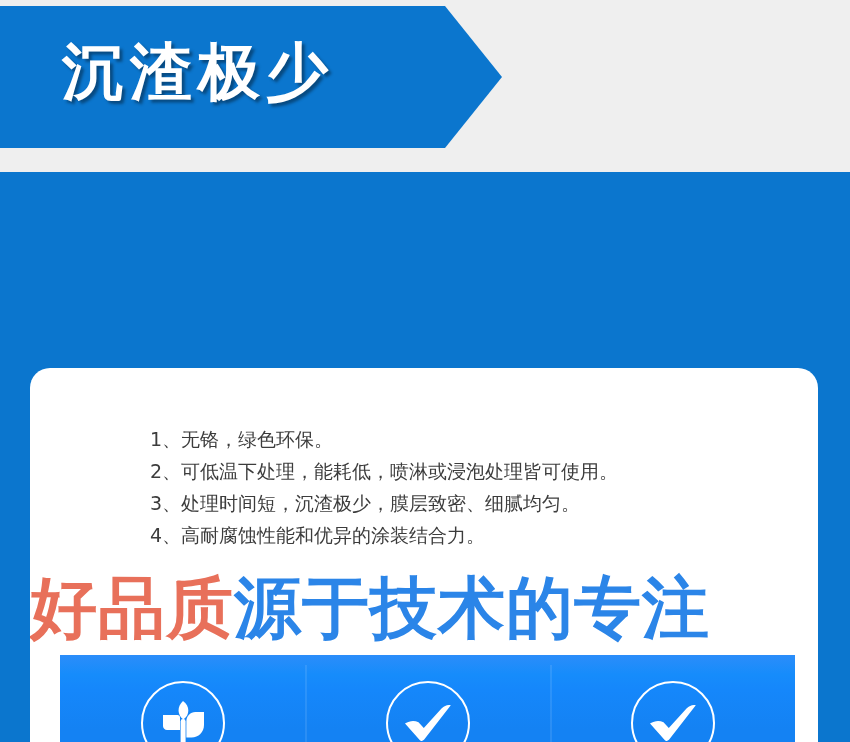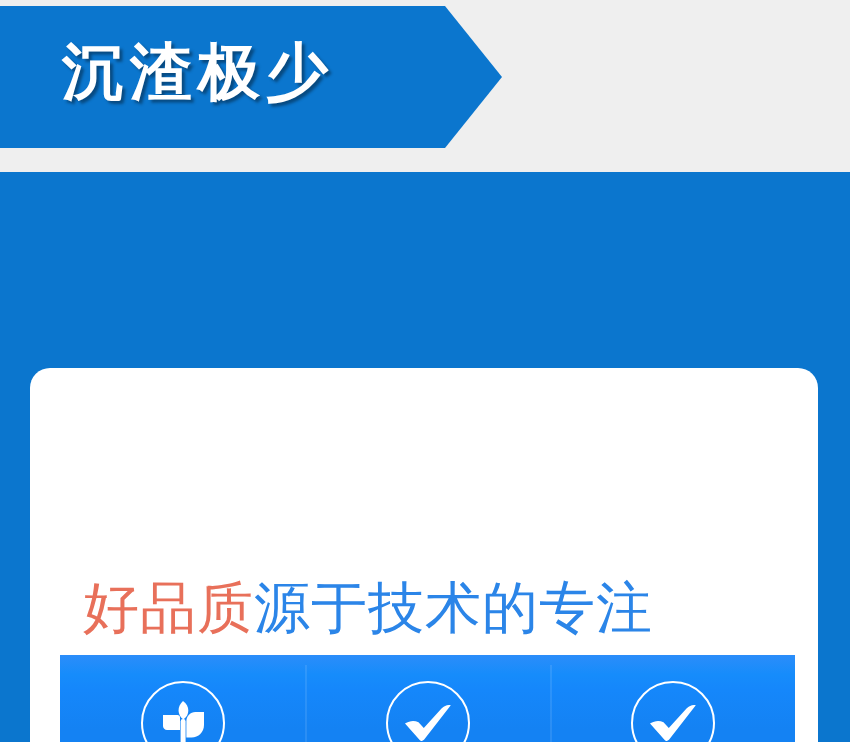--- a/index.html
+++ b/index.html
@@ -76,22 +76,22 @@
     font-family: "DejaVu Sans", "Liberation Sans", sans-serif;
   }
 
   
   #slogan {
     position: absolute;
     left: 0;
     top: 205px;
     width: 676px;
     text-align: center;
-    font-size: 56px;
-    font-weight: normal;
+    font-size: 67px;
+    font-weight: bold;
     line-height: 70px;
     letter-spacing: 1px;
     white-space: nowrap;
   }
   #slogan-red  { color: #e8705a; }
   #slogan-blue { color: #2b85e8; }
 
   
   #feature-band {
     position: absolute;
@@ -137,20 +137,26 @@
 </head>
 <body>
 
 <div id="header-banner"></div>
 <div id="header-title">沉渣极少</div>
 
 <div id="blue-frame">
 
   <div id="white-card">
 
+    <div id="feature-list">
+      <div class="feature-line">1、无铬，绿色环保。</div>
+      <div class="feature-line">2、可低温下处理，能耗低，喷淋或浸泡处理皆可使用。</div>
+      <div class="feature-line">3、处理时间短，沉渣极少，膜层致密、细腻均匀。</div>
+      <div class="feature-line">4、高耐腐蚀性能和优异的涂装结合力。</div>
+    </div>
 
     <div id="slogan"><span id="slogan-red">好品质</span><span id="slogan-blue">源于技术的专注</span></div>
 
     <div id="feature-band">
 
       <div class="feature-cell">
         <div class="icon-circle">
           <span>
             <svg width="52" height="52" viewBox="0 0 52 52" aria-hidden="true">
 

